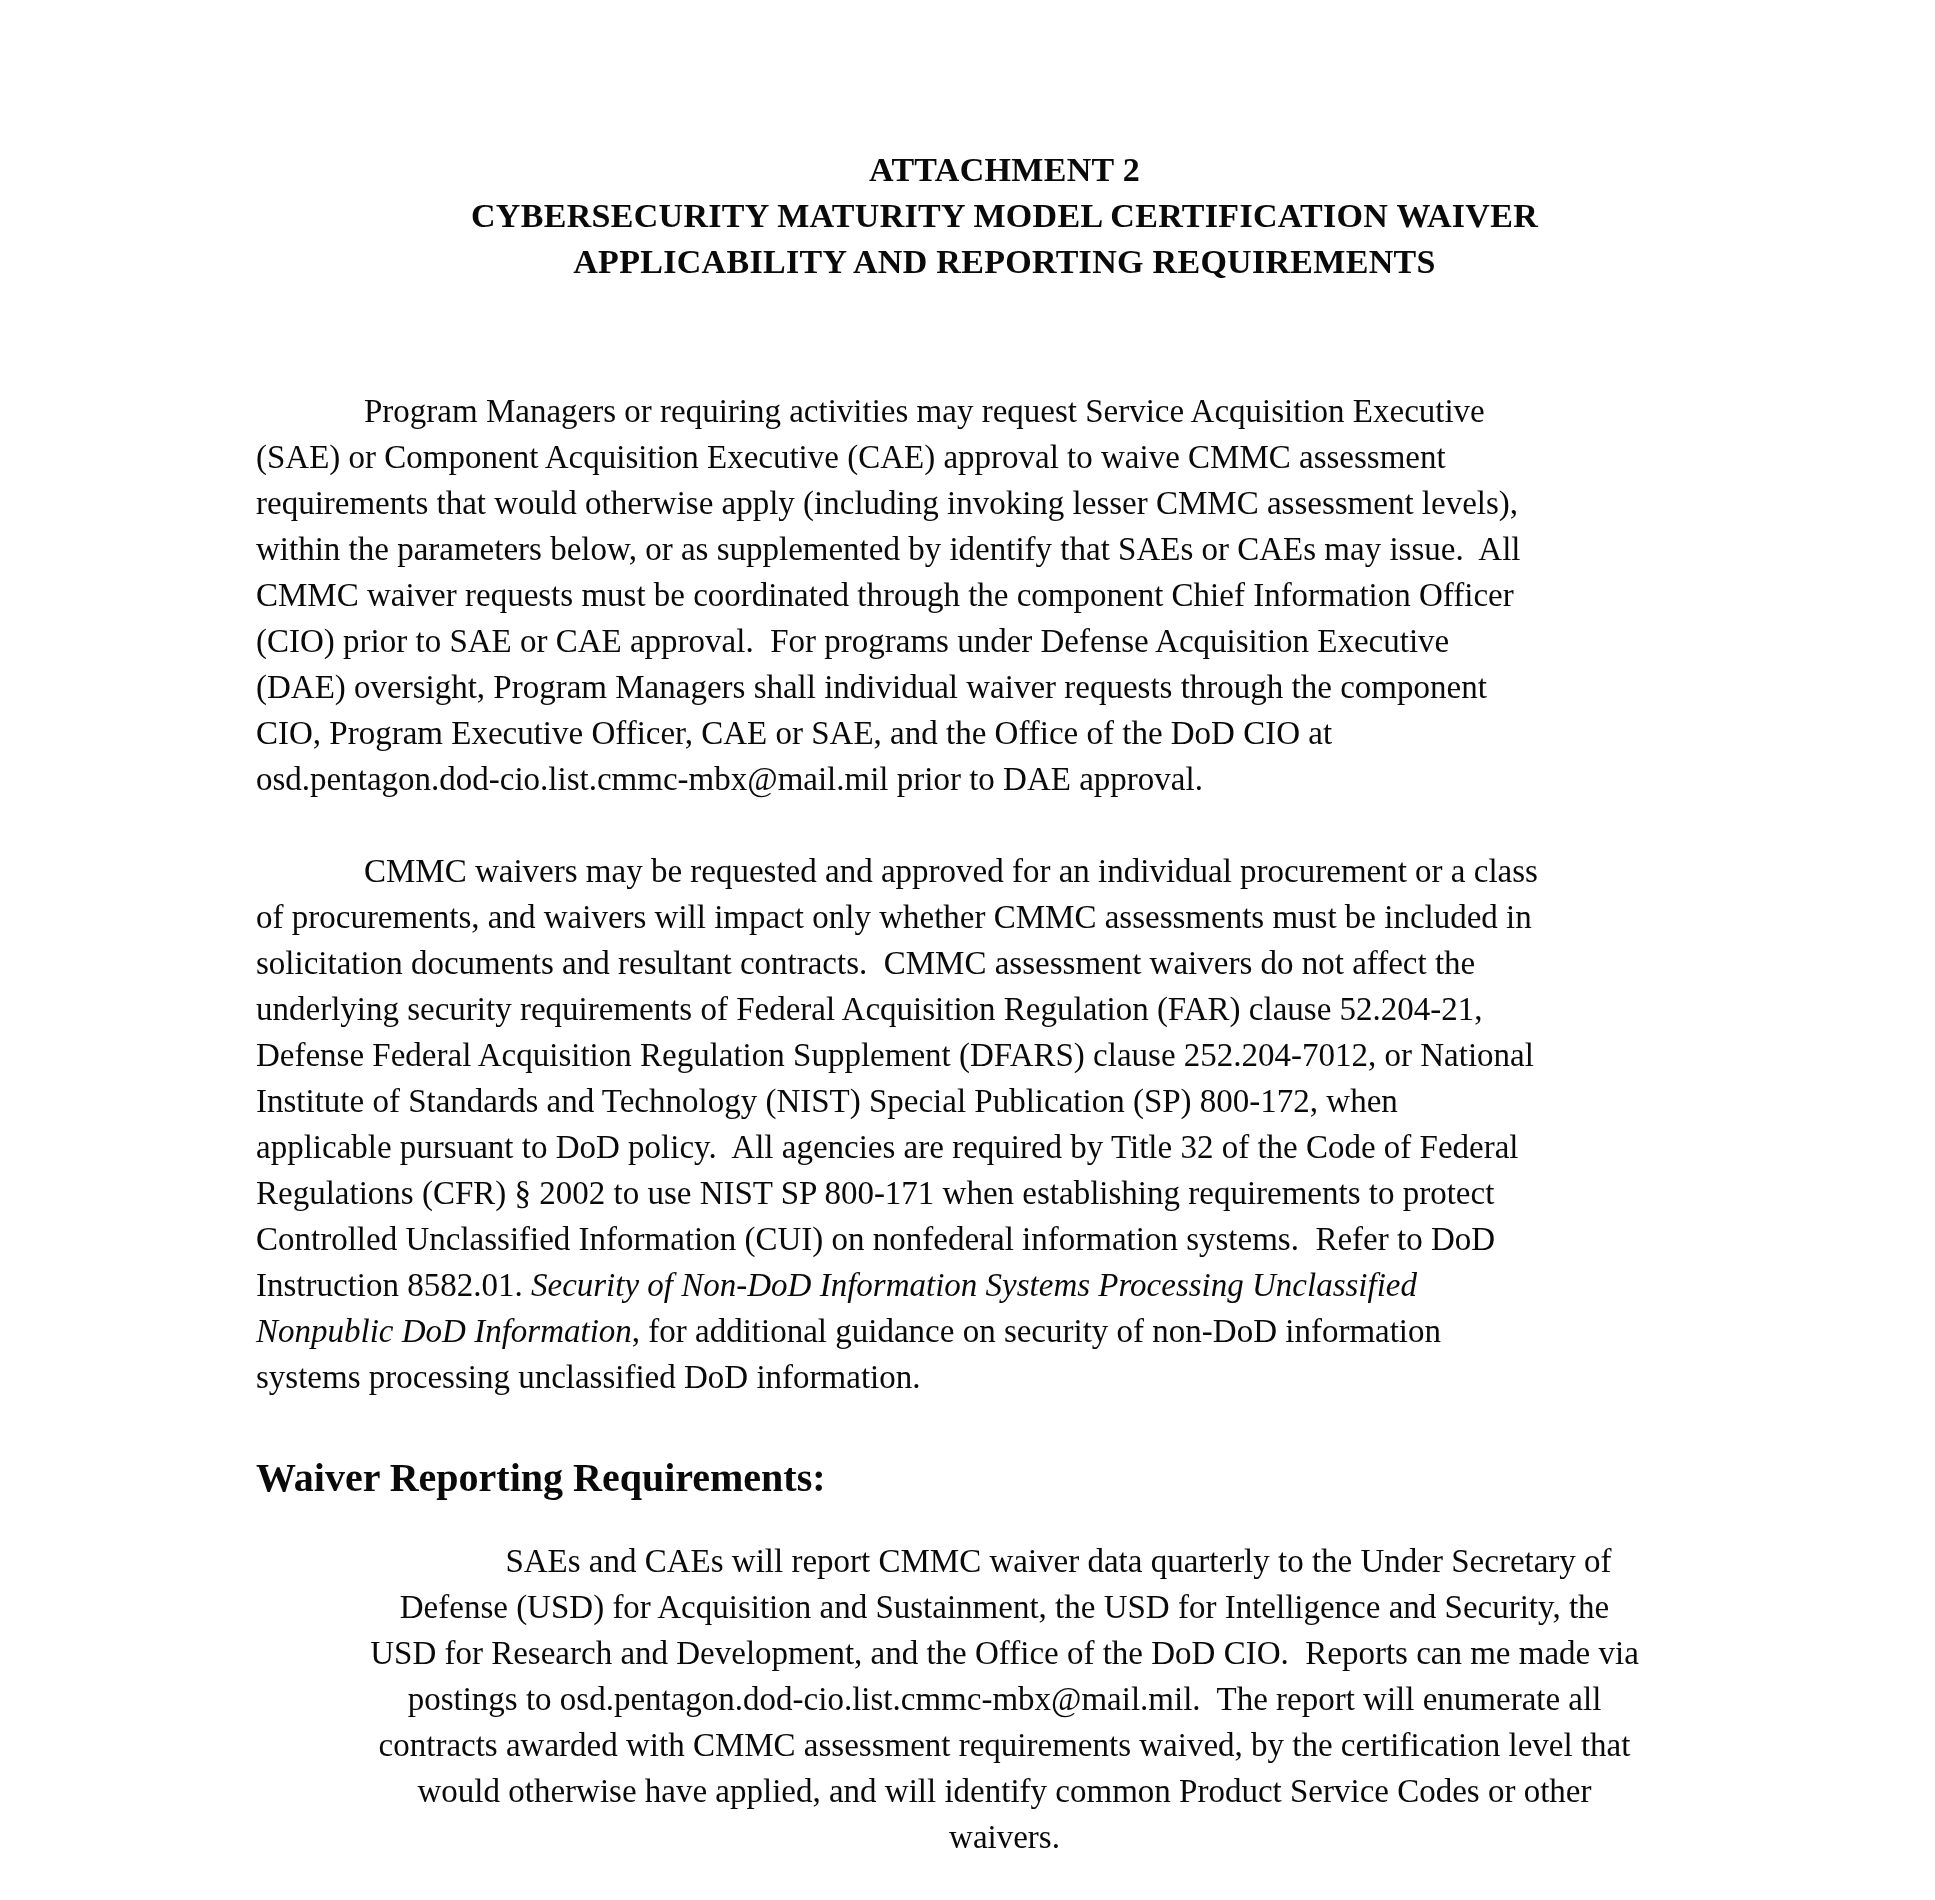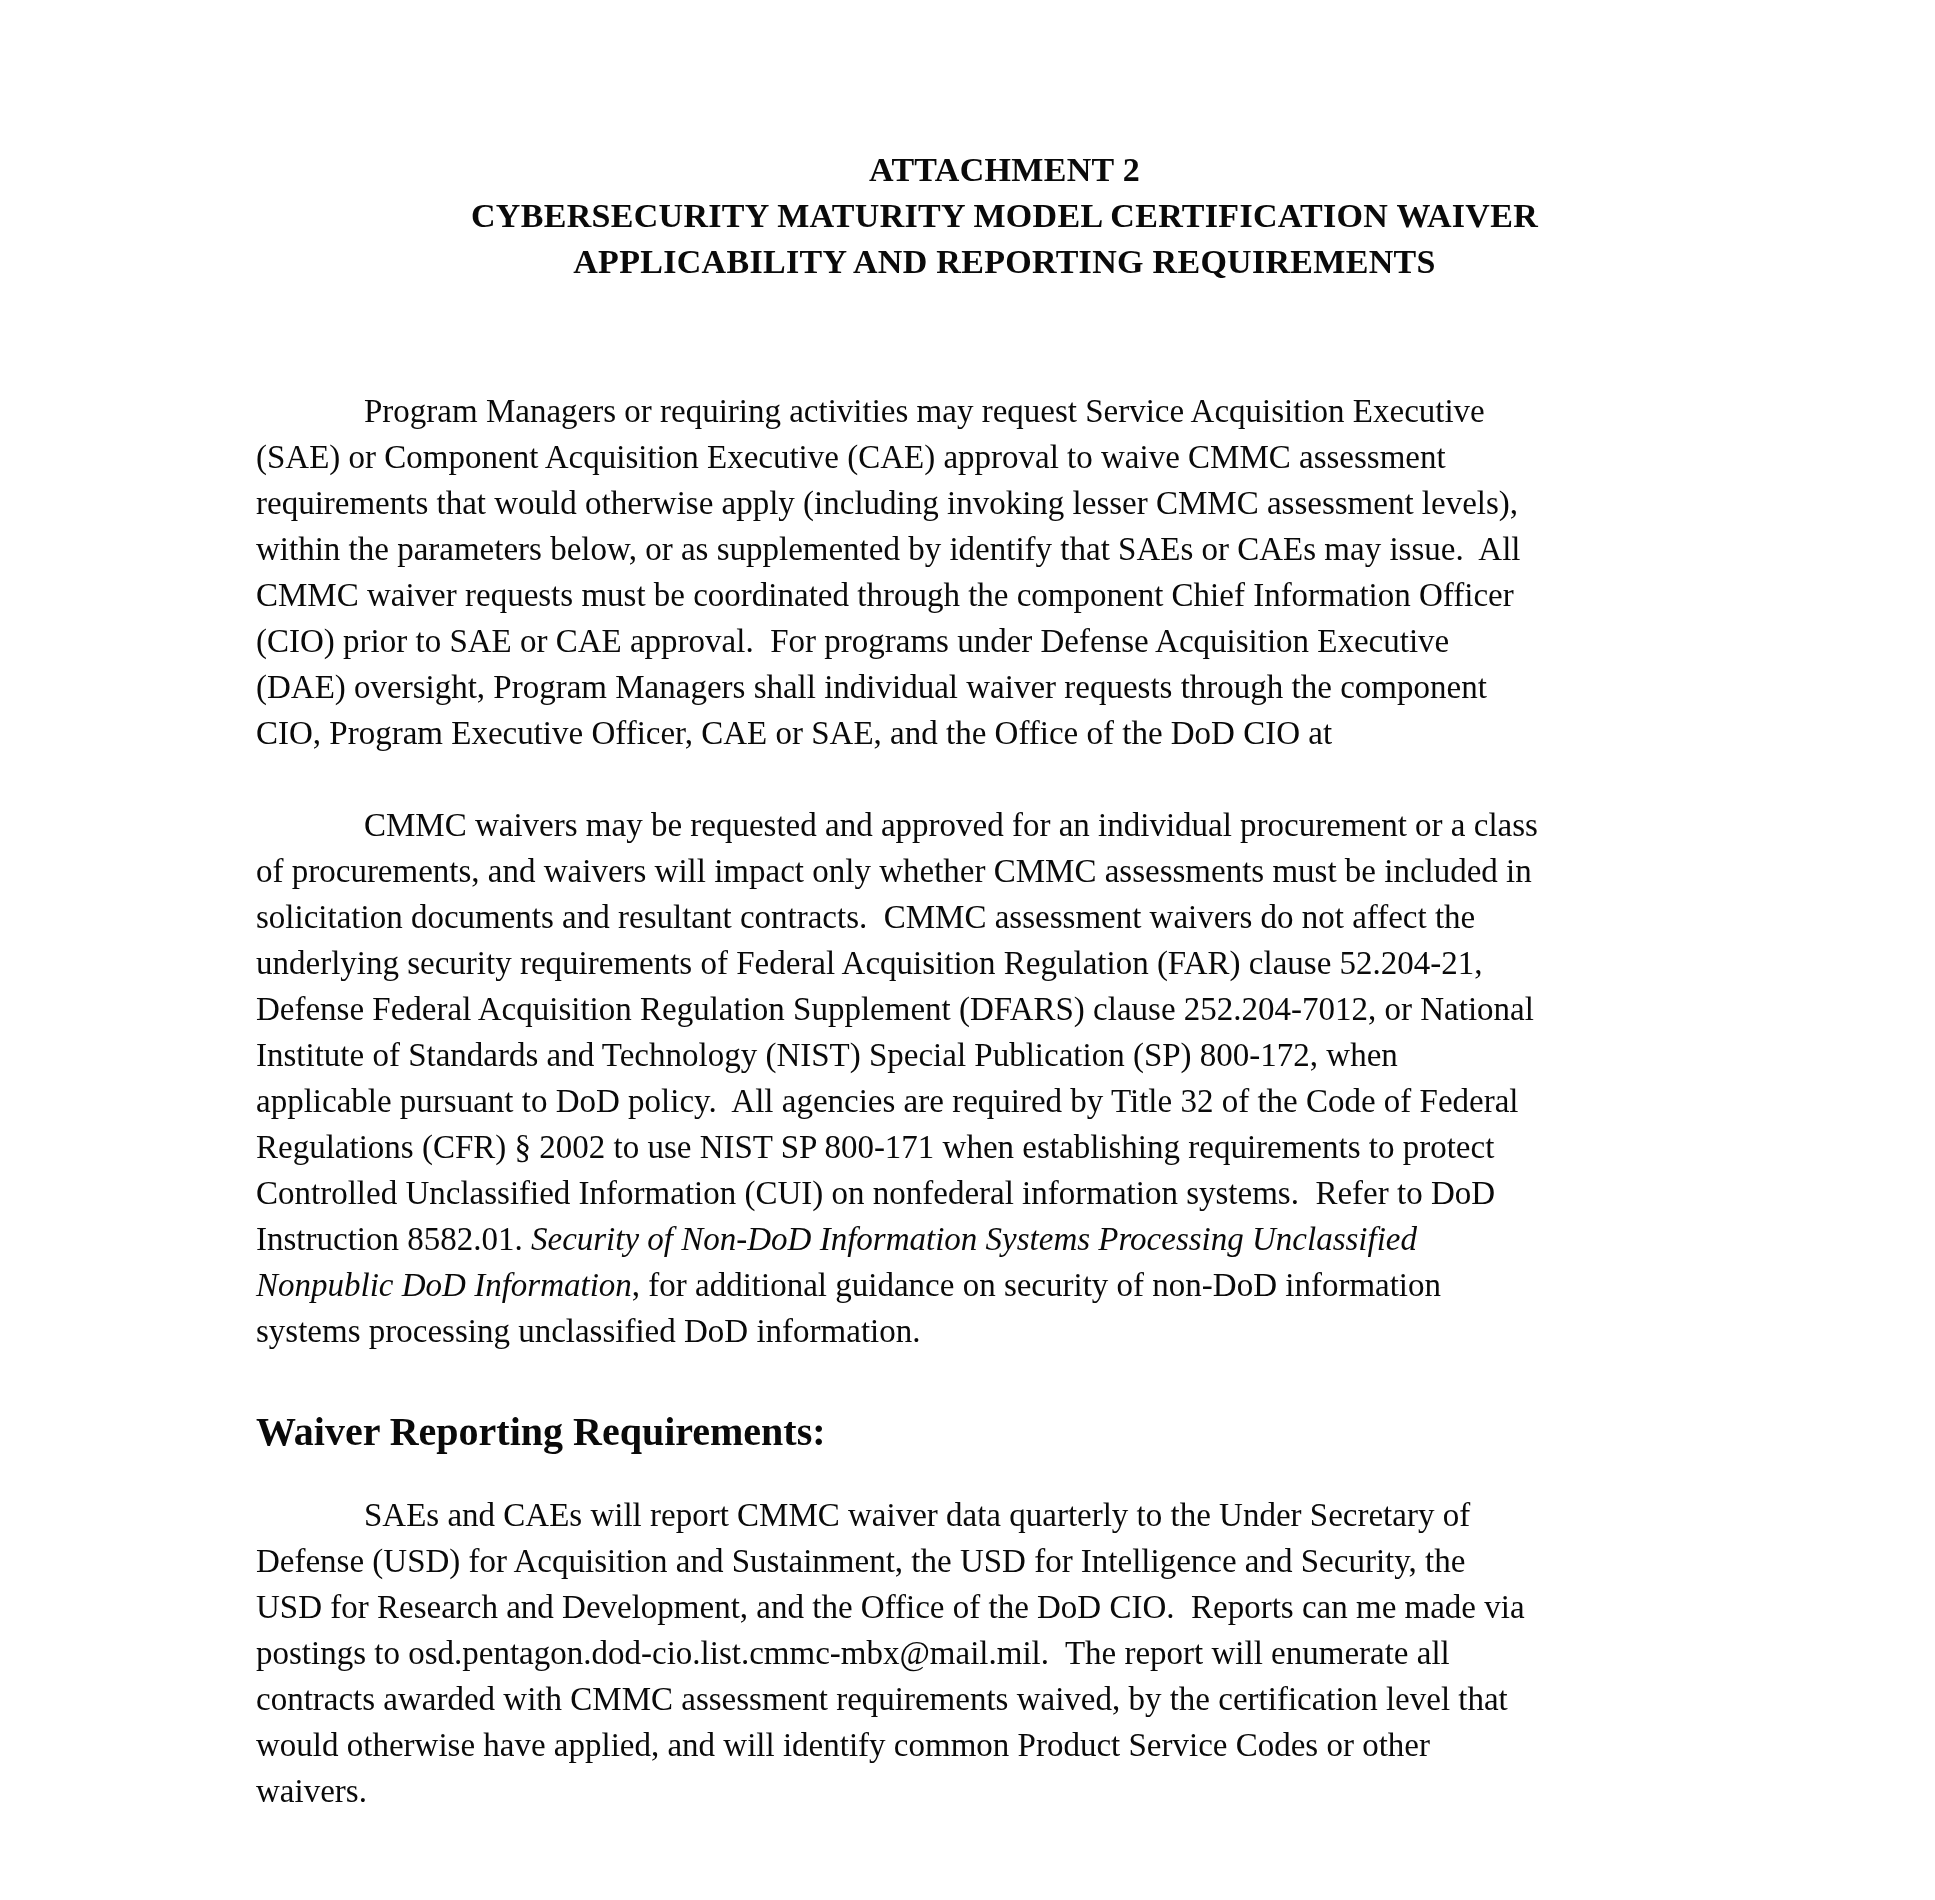--- a/index.html
+++ b/index.html
@@ -47,20 +47,21 @@
   }
   .section-heading {
     margin: 55px 0 0 0;
     font-size: 40px;
     line-height: 46px;
     font-weight: bold;
     white-space: pre;
   }
   .para-after-heading {
     margin-top: 37px;
+    text-align: center;
   }
   .line {
     white-space: pre;
   }
   .line.indent {
     padding-left: 108px;
   }
   .seg-italic {
     font-style: italic;
   }
@@ -79,20 +80,21 @@
 
     <div class="para para-first">
         <div class="line indent"><span class="seg-normal">Program Managers or requiring activities may request Service Acquisition Executive</span></div>
         <div class="line"><span class="seg-normal">(SAE) or Component Acquisition Executive (CAE) approval to waive CMMC assessment</span></div>
         <div class="line"><span class="seg-normal">requirements that would otherwise apply (including invoking lesser CMMC assessment levels),</span></div>
         <div class="line"><span class="seg-normal">within the parameters below, or as supplemented by identify that SAEs or CAEs may issue.  All</span></div>
         <div class="line"><span class="seg-normal">CMMC waiver requests must be coordinated through the component Chief Information Officer</span></div>
         <div class="line"><span class="seg-normal">(CIO) prior to SAE or CAE approval.  For programs under Defense Acquisition Executive</span></div>
         <div class="line"><span class="seg-normal">(DAE) oversight, Program Managers shall individual waiver requests through the component</span></div>
         <div class="line"><span class="seg-normal">CIO, Program Executive Officer, CAE or SAE, and the Office of the DoD CIO at</span></div>
+        <div class="line"><span class="seg-normal">osd.pentagon.dod-cio.list.cmmc-mbx@mail.mil prior to DAE approval.</span></div>
       </div>
 
     <div class="para para-mid">
         <div class="line indent"><span class="seg-normal">CMMC waivers may be requested and approved for an individual procurement or a class</span></div>
         <div class="line"><span class="seg-normal">of procurements, and waivers will impact only whether CMMC assessments must be included in</span></div>
         <div class="line"><span class="seg-normal">solicitation documents and resultant contracts.  CMMC assessment waivers do not affect the</span></div>
         <div class="line"><span class="seg-normal">underlying security requirements of Federal Acquisition Regulation (FAR) clause 52.204-21,</span></div>
         <div class="line"><span class="seg-normal">Defense Federal Acquisition Regulation Supplement (DFARS) clause 252.204-7012, or National</span></div>
         <div class="line"><span class="seg-normal">Institute of Standards and Technology (NIST) Special Publication (SP) 800-172, when</span></div>
         <div class="line"><span class="seg-normal">applicable pursuant to DoD policy.  All agencies are required by Title 32 of the Code of Federal</span></div>

